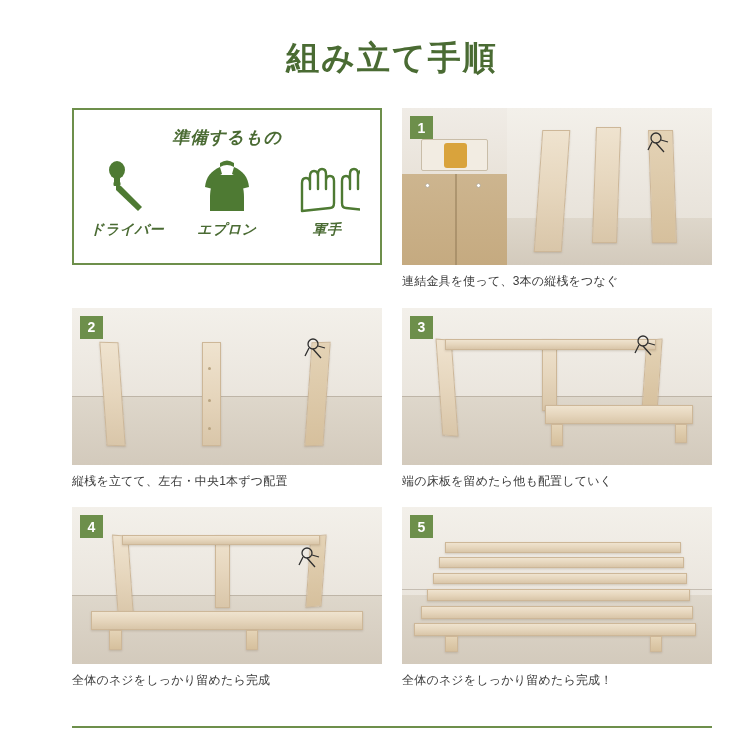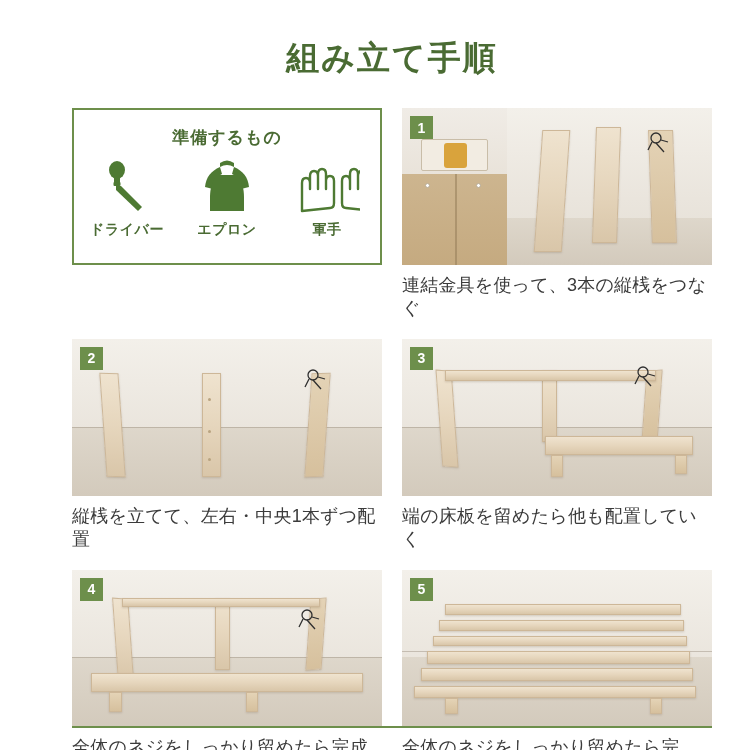--- a/index.html
+++ b/index.html
@@ -53,20 +53,21 @@
   .prepare-box {
     width: 310px;
     height: 157px;
     border: 2px solid #6d8f4b;
     box-sizing: border-box;
     display: flex;
     flex-direction: column;
     align-items: center;
     justify-content: flex-start;
     padding-top: 16px;
+    font-style: italic;
   }
   .prepare-title {
     color: #4a6b33;
     font-size: 17px;
     font-weight: 700;
     letter-spacing: 1px;
     margin-bottom: 6px;
   }
   .prepare-items {
     display: flex;
@@ -110,21 +111,21 @@
     background: #6d8f4b;
     color: #ffffff;
     font-size: 14px;
     font-weight: 700;
     display: flex;
     align-items: center;
     justify-content: center;
     z-index: 5;
   }
   .caption {
-    font-size: 18px;
+    font-size: 12px;
     color: #3b3b3b;
     margin-top: 9px;
     letter-spacing: 0.2px;
     line-height: 1.3;
   }
 
   
   .wall {
     position: absolute;
     left: 0; top: 0; right: 0; bottom: 0;

